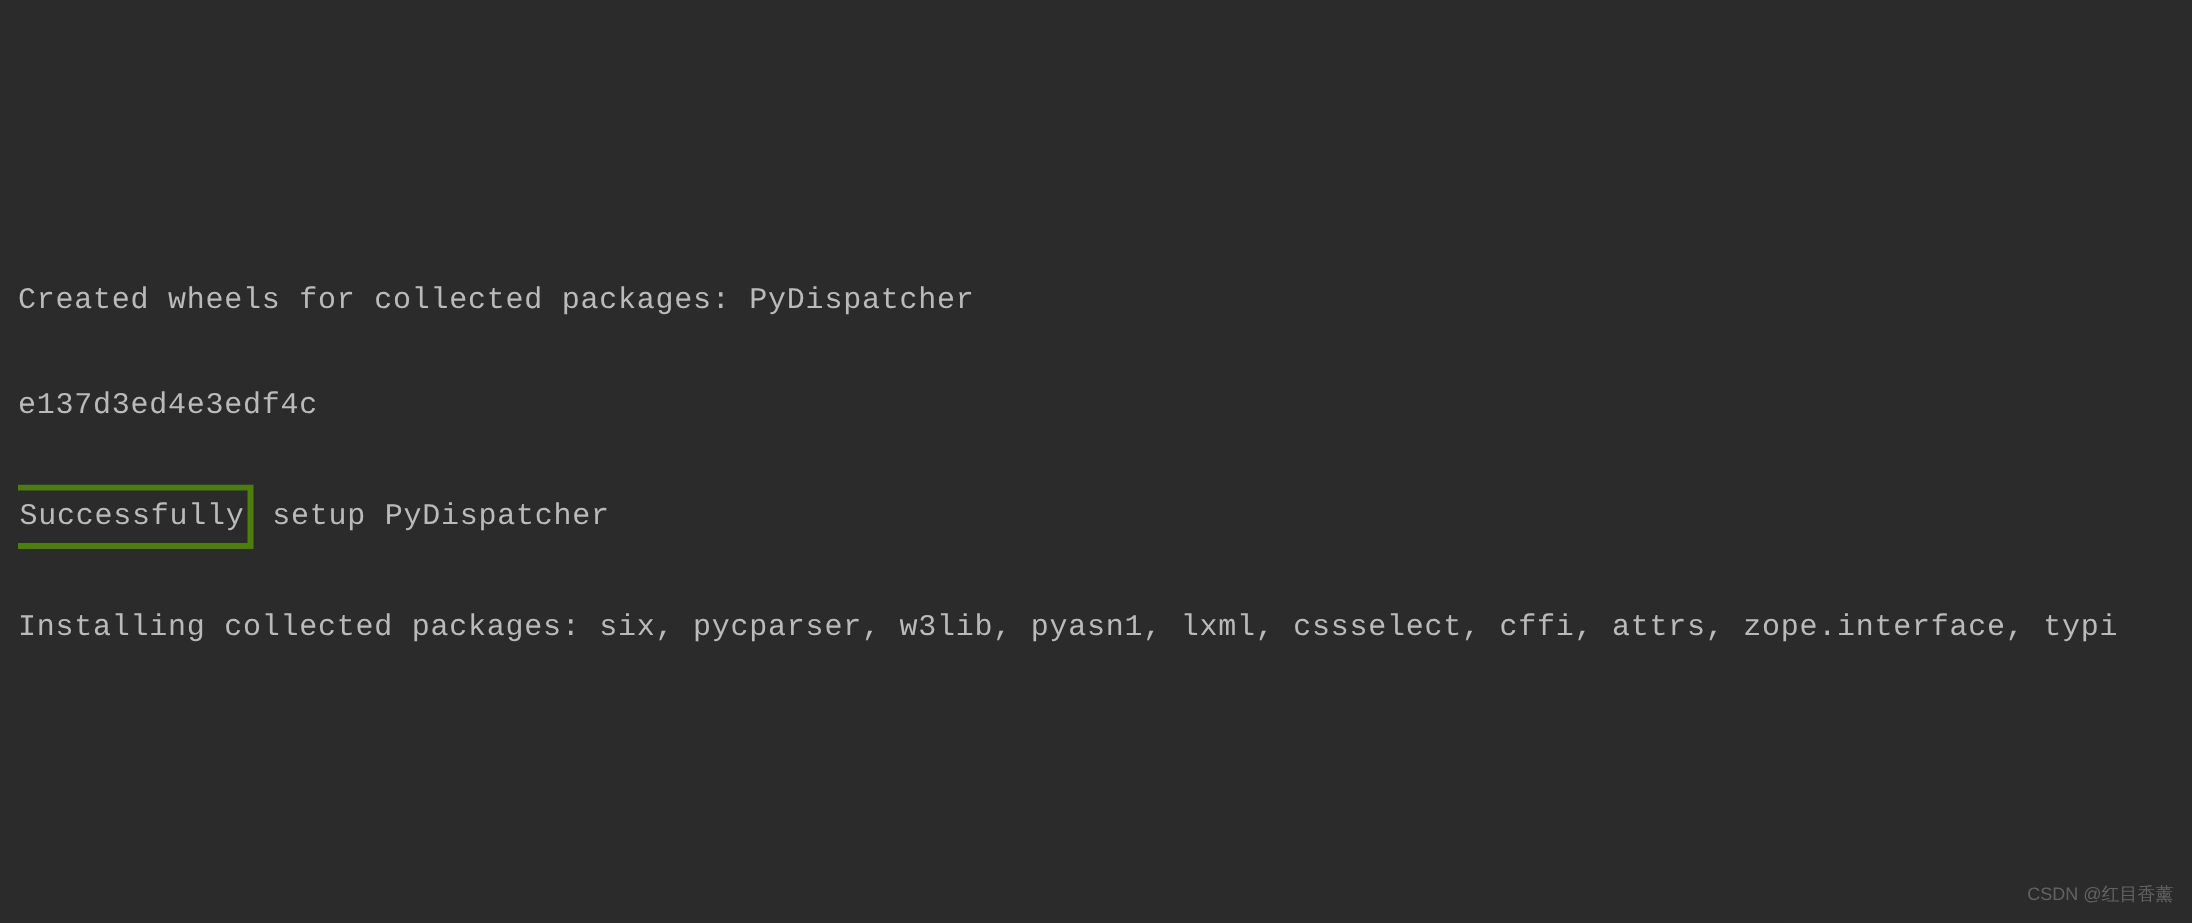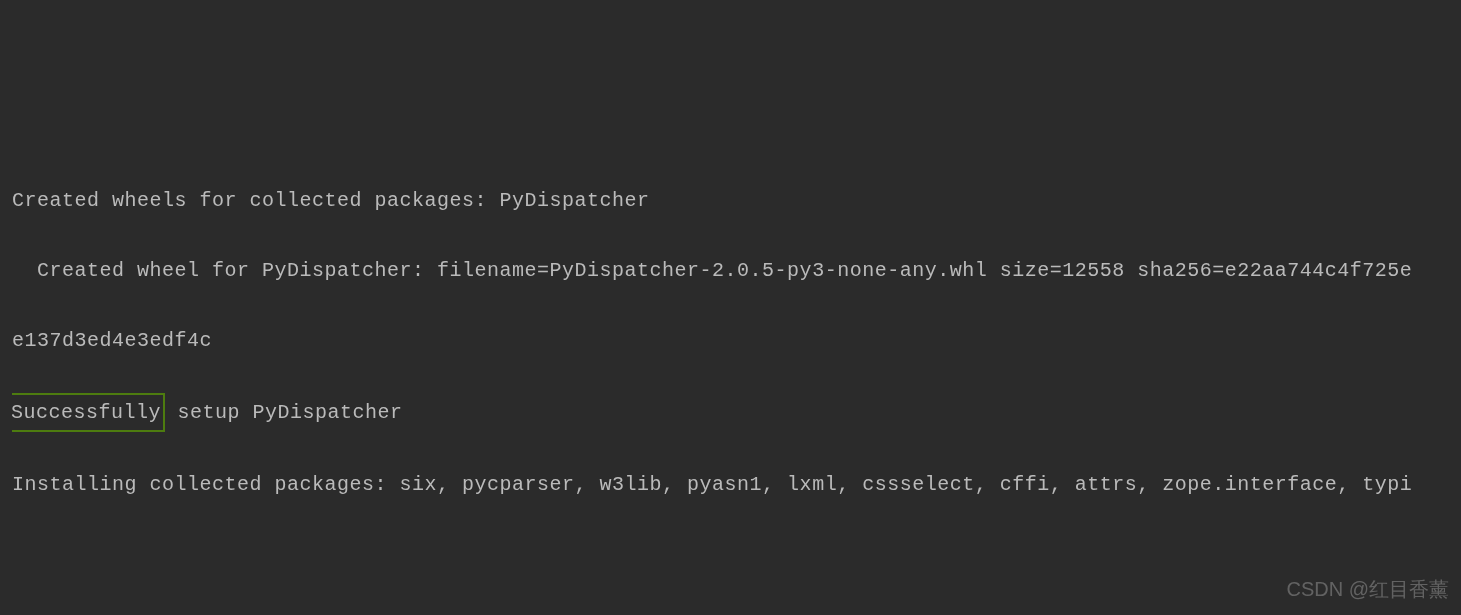--- a/index.html
+++ b/index.html
@@ -23,43 +23,42 @@
     .terminal-output {
       white-space: pre-wrap;
       word-break: break-all;
       letter-spacing: 0.5px;
     }
     .line {
       white-space: pre;
       overflow: hidden;
     }
     .highlight-box {
-      border: 2px solid #4d7c0f;
+      border: 4px solid #4d7c0f;
       padding: 0 2px;
       display: inline-block;
       margin-left: -5px;
     }
     .watermark {
       position: absolute;
       bottom: 8px;
       right: 12px;
       color: #888;
-      font-size: 20px;
+      font-size: 12px;
       font-family: sans-serif;
       opacity: 0.6;
     }
   </style>
 </head>
 <body>
 
 
 
 <div class="terminal-output">
 <div class="line">Created wheels for collected packages: PyDispatcher</div>
-<div class="line">  Created wheel for PyDispatcher: filename=PyDispatcher-2.0.5-py3-none-any.whl size=12558 sha256=e22aa744c4f725e</div>
 <div class="line">e137d3ed4e3edf4c</div>
 <div class="line"><span class="highlight-box">Successfully</span><span> setup PyDispatcher</span></div>
 <div class="line">Installing collected packages: six, pycparser, w3lib, pyasn1, lxml, cssselect, cffi, attrs, zope.interface, typi</div>
 
 
 
 
 
 
 

